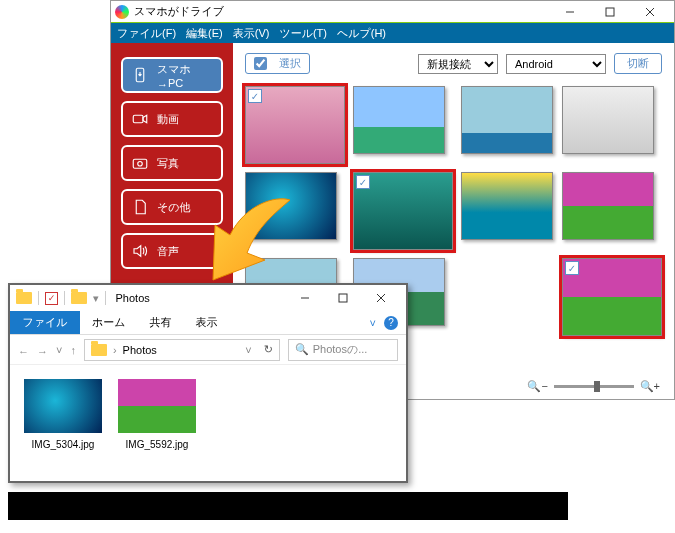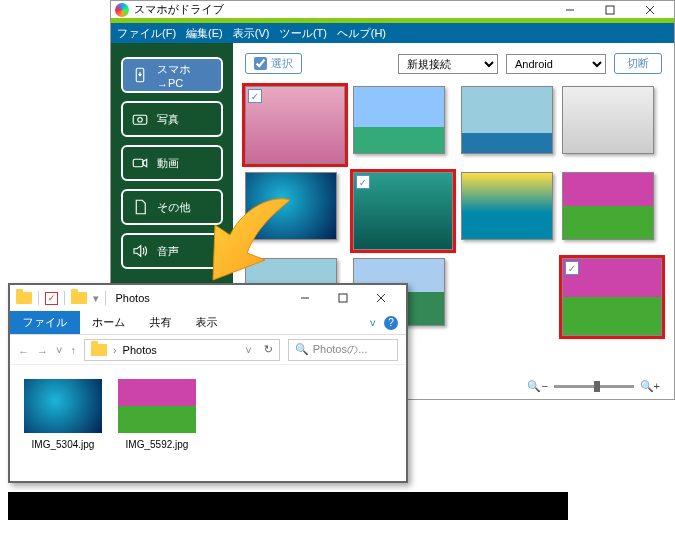--- a/index.html
+++ b/index.html
@@ -1,36 +1,36 @@
 <!DOCTYPE html>
 <html><head>
 <meta charset="utf-8">
 <style>
 *{margin:0;padding:0;box-sizing:border-box;font-family:"Meiryo UI","Yu Gothic UI",sans-serif;font-size:11px}
 body{width:675px;height:533px;background:#fff;position:relative;overflow:hidden}
 
 
 .app{position:absolute;left:110px;top:0;width:565px;height:400px;border:1px solid #999;background:#fff}
-.titlebar{height:22px;background:#fff;display:flex;align-items:center;padding:0 4px;border-bottom:5px solid #84cc16}
+.titlebar{height:22px;background:#fff;display:flex;align-items:center;padding:0 4px;border-bottom:1px solid #84cc16}
 .app-icon{width:14px;height:14px;border-radius:50%;background:conic-gradient(#29f,#2f5,#f92,#f25,#29f);margin-right:5px}
 .titlebar-title{flex:1;font-size:11px}
 .winbtns{display:flex}
 .winbtn{width:40px;height:22px;display:flex;align-items:center;justify-content:center;color:#333}
 .winbtn svg{width:10px;height:10px}
 .menubar{height:20px;background:#0369a1;display:flex;align-items:center;padding:0 6px;gap:10px;color:#fff;font-size:10px}
 .menubar span{cursor:default}
 .body{display:flex;height:calc(100% - 42px)}
-.sidebar{width:122px;background:#14532d;padding:14px 10px;display:flex;flex-direction:column;gap:8px}
+.sidebar{width:122px;background:#b91c1c;padding:14px 10px;display:flex;flex-direction:column;gap:8px}
 .navbtn{height:36px;border:2px solid #fff;border-radius:6px;display:flex;align-items:center;gap:8px;padding:0 8px;color:#fff;background:transparent}
 .navbtn.active{background:#4a7fb8}
 .navbtn .i{width:18px;height:18px;display:flex;align-items:center;justify-content:center}
 .navbtn .i svg{width:18px;height:18px;stroke:#fff;fill:none;stroke-width:1.5}
 .main{flex:1;background:#fff;padding:10px 12px;position:relative}
 .toolbar{display:flex;align-items:center;gap:8px;margin-bottom:12px}
-.sel{border:1px solid #5c8fc7;border-radius:3px;padding:2px 8px;display:flex;align-items:center;gap:4px;color:#5c8fc7}
+.sel{border:1px solid #5c8fc7;border-radius:3px;padding:2px 8px;display:flex;align-items:center;gap:12px;color:#5c8fc7}
 .sel input{accent-color:#5c8fc7}
 .dd{border:1px solid #888;height:20px;padding:0 4px;background:#fff;font-size:11px}
 .btn{border:1px solid #5c8fc7;border-radius:3px;padding:2px 12px;color:#5c8fc7;background:#fff}
 .grid{display:grid;grid-template-columns:repeat(4,1fr);gap:8px}
 .thumb{width:92px;height:68px;border:1px solid #888;box-shadow:2px 2px 3px rgba(0,0,0,.3);background-size:cover;background-position:center;position:relative}
 .thumb.big{width:100px;height:78px}
 .thumb.sel-red{outline:3px solid #d81818}
 .ck{position:absolute;top:2px;left:2px;width:14px;height:14px;background:#fff;border:1px solid #5c8fc7;display:flex;align-items:center;justify-content:center;color:#5c8fc7;font-size:10px}
 .zoombar{position:absolute;right:14px;bottom:6px;display:flex;align-items:center;gap:6px;color:#444}
 .zoombar .track{width:80px;height:3px;background:#999;position:relative}
@@ -117,34 +117,34 @@
             <svg viewBox="0 0 24 24">
               <rect x="7" y="3" width="10" height="18" rx="2"></rect>
               <path d="M12 8v5m-2-2l2 2 2-2"></path>
             </svg>
           </span>
         <span>スマホ→PC</span>
       </div>
       <div class="navbtn">
         <span class="i">
             <svg viewBox="0 0 24 24">
+              <rect x="3" y="7" width="13" height="10" rx="2"></rect>
+              <path d="M16 10l5-3v10l-5-3z"></path>
+            </svg>
+          </span>
+        <span>動画</span>
+      </div>
+      <div class="navbtn">
+        <span class="i">
+            <svg viewBox="0 0 24 24">
               <rect x="3" y="7" width="18" height="12" rx="2"></rect>
               <circle cx="12" cy="13" r="3"></circle>
             </svg>
           </span>
         <span>写真</span>
-      </div>
-      <div class="navbtn">
-        <span class="i">
-            <svg viewBox="0 0 24 24">
-              <rect x="3" y="7" width="13" height="10" rx="2"></rect>
-              <path d="M16 10l5-3v10l-5-3z"></path>
-            </svg>
-          </span>
-        <span>動画</span>
       </div>
       <div class="navbtn">
         <span class="i">
             <svg viewBox="0 0 24 24">
               <path d="M7 3h8l4 4v14H7z"></path>
             </svg>
           </span>
         <span>その他</span>
       </div>
       <div class="navbtn">
@@ -157,21 +157,21 @@
         <span>音声</span>
       </div>
     </div>
     <div class="main">
       <div class="toolbar">
         <label class="sel">
             <input type="checkbox" checked="" style="">
             <span>選択</span>
           </label>
         <div style="flex:1"></div>
-        <select class="dd" style="width:100px"><option>新規接続</option></select>
+        <select class="dd" style="width:80px"><option>新規接続</option></select>
         <select class="dd" style="width:100px"><option>Android</option></select>
         <button class="btn">切断</button>
       </div>
       <div class="grid">
         <div class="thumb big sel-red t-flowers-pink">
             <div class="ck">✓</div>
           </div>
         <div class="thumb t-flags"></div>
         <div class="thumb t-sail"></div>
         <div class="thumb t-eagle"></div>

